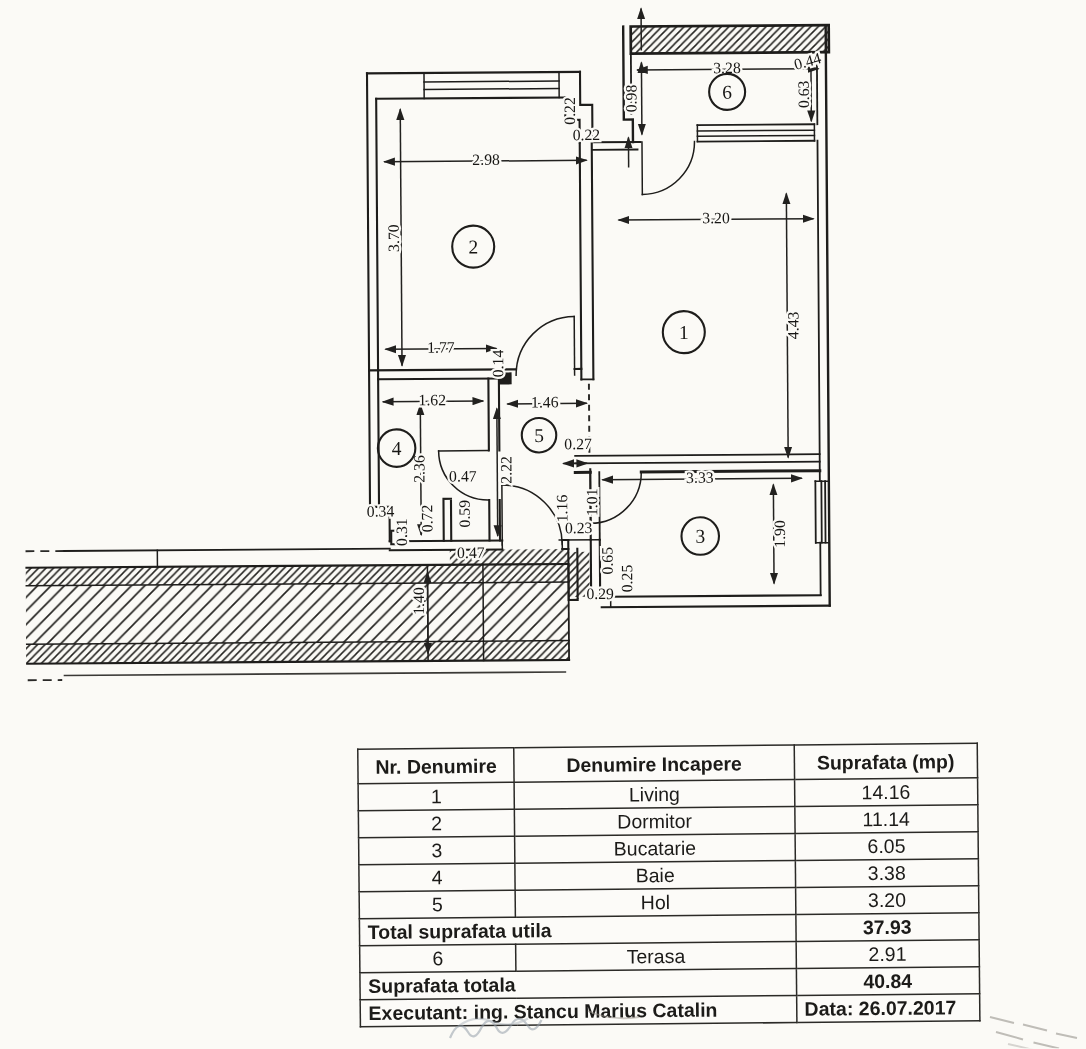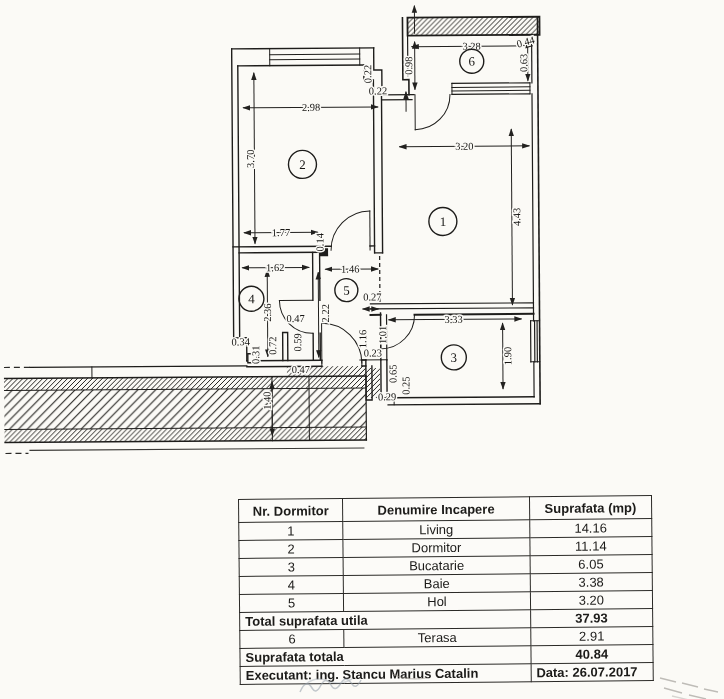--- a/index.html
+++ b/index.html
@@ -1,21 +1,21 @@
 <!DOCTYPE html>
 <html><head>
 <meta charset="utf-8">
 <style>
   html,body{margin:0;padding:0;}
   body{
     width:724px;height:699px;overflow:hidden;position:relative;
     background:#fbfaf6;
     font-family:"Liberation Sans", sans-serif;
   }
-  #plan-wrap{position:absolute;left:3px;top:0;width:708px;height:480px;}
+  #plan-wrap{position:absolute;left:16px;top:0;width:708px;height:480px;}
   #plan{transform:rotate(-0.4deg);transform-origin:360px 240px;}
   
   .w  {stroke:#1e1d1b;fill:none;stroke-linecap:square;}
   .t10{stroke-width:1;}
   .t12{stroke-width:1.2;}
   .t14{stroke-width:1.4;}
   .t16{stroke-width:1.6;}
   .t20{stroke-width:2;}
   .thin{stroke:#3a3936;stroke-width:1.1;fill:none;}
   .dash{stroke:#2a2927;stroke-width:1.2;fill:none;stroke-dasharray:6 4;}
@@ -258,21 +258,21 @@
 
 <div id="table-wrap">
   <table id="areas-table">
     <colgroup>
         <col class="c1">
         <col class="c2">
         <col class="c3">
       </colgroup>
     <thead>
         <tr>
-          <th>Nr. Dormitor</th>
+          <th>Nr. Denumire</th>
           <th>Denumire Incapere</th>
           <th>Suprafata (mp)</th>
         </tr>
       </thead>
     <tbody>
         <tr>
           <td>1</td>
           <td>Living</td>
           <td>14.16</td>
         </tr>

